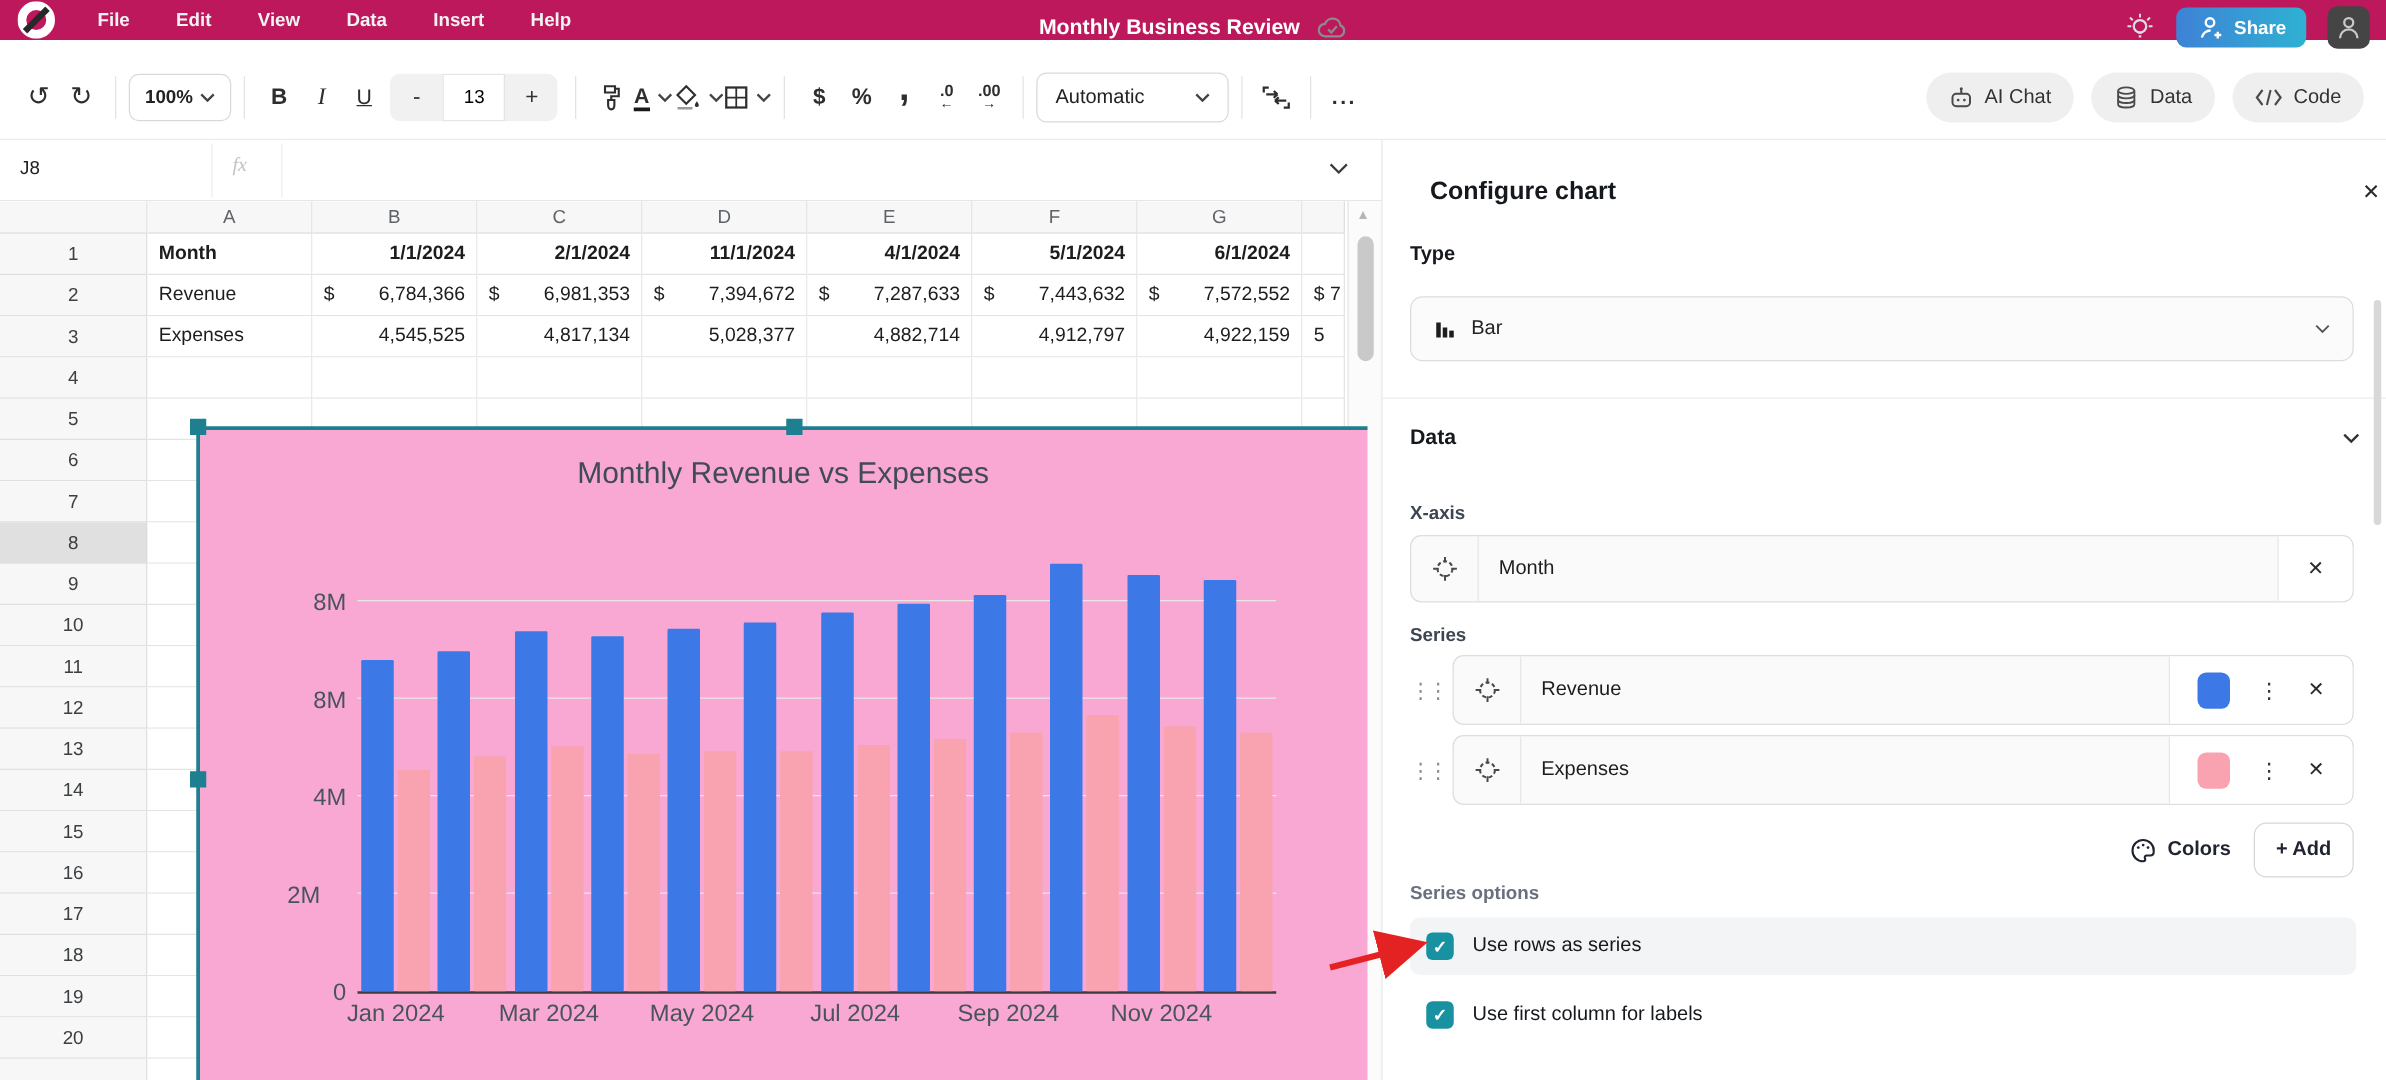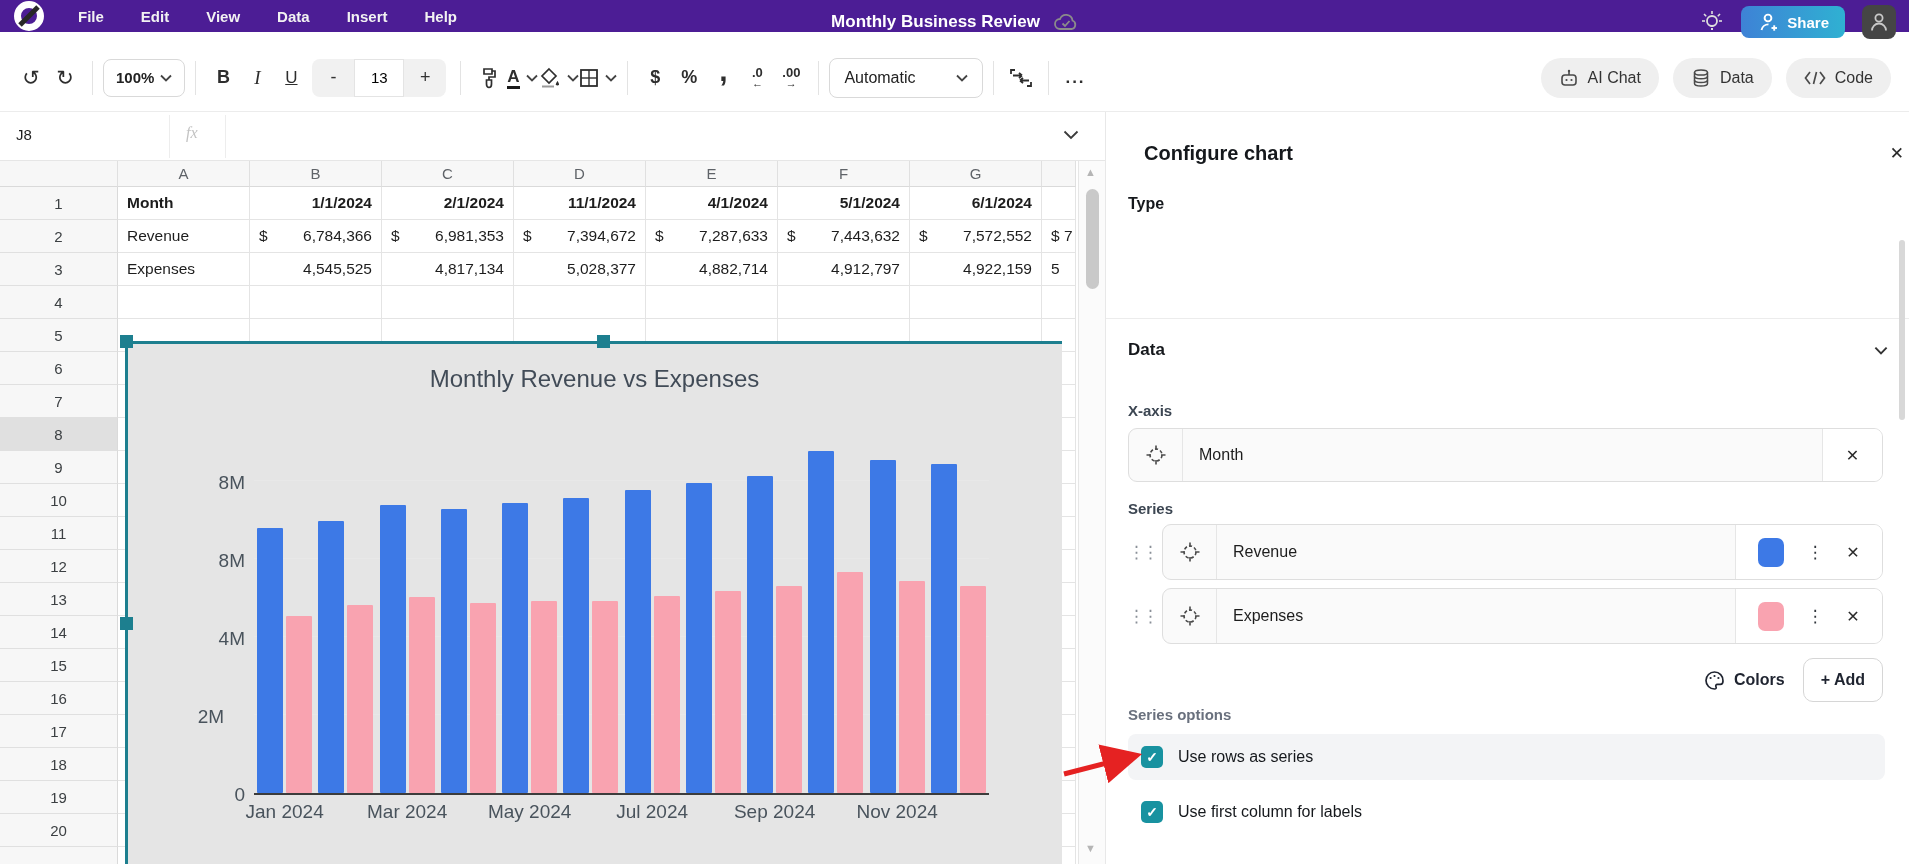--- a/index.html
+++ b/index.html
@@ -1,20 +1,20 @@
 <!DOCTYPE html>
 <html><head>
 <meta charset="utf-8">
 <style>
   * { margin:0; padding:0; box-sizing:border-box; }
   html,body { width:1909px; height:864px; background:#fff; font-family:"Liberation Sans", sans-serif; }
   .app { position:absolute; left:0; top:0; width:1909px; height:864px; overflow:hidden; background:#fff; }
 
   
-  .topbar { position:absolute; left:0; top:0; width:1909px; height:32px; background:#4c1d95; display:flex; align-items:center; }
+  .topbar { position:absolute; left:0; top:0; width:1909px; height:32px; background:#be185d; display:flex; align-items:center; }
   .logo { width:30px; height:30px; margin-left:14px; position:relative; flex:0 0 auto; }
   .menus { display:flex; gap:37px; margin-left:34px; }
   .menus span { color:#f2f2f2; font-size:15px; font-weight:700; cursor:default; }
   .tb-title-wrap { position:absolute; left:0; top:0; width:100%; height:44px; display:flex; align-items:center; justify-content:center; gap:14px; pointer-events:none; }
   .tb-title { color:#fff; font-size:17px; font-weight:700; }
   .tb-right { position:absolute; right:13px; top:0; height:44px; display:flex; align-items:center; gap:17px; }
   .share-btn { height:32px; padding:0 16px; border-radius:8px; background:linear-gradient(90deg,#3e82d6,#2fb1d2); color:#fff; font-size:15px; font-weight:700; display:flex; align-items:center; gap:8px; }
   .avatar-btn { width:34px; height:34px; border-radius:8px; background:#454545; display:flex; align-items:center; justify-content:center; }
 
   
@@ -56,21 +56,21 @@
   .cell.cur { justify-content:space-between; }
   .cell.b { font-weight:700; }
 
   
   .vscroll { position:absolute; left:1078px; top:161px; width:27px; height:703px; background:#fbfbfb; border-left:1px solid #e6e6e6; }
   .vs-up { position:absolute; left:6px; top:5px; color:#b5b5b5; font-size:11px; }
   .vs-dn { position:absolute; left:6px; top:681px; color:#b5b5b5; font-size:11px; }
   .vs-thumb { position:absolute; left:7px; top:28px; width:13px; height:100px; background:#c9c9c9; border-radius:7px; }
 
   
-  .chart { position:absolute; left:127px; top:343px; width:935px; height:521px; background:#e5e5e5; }
+  .chart { position:absolute; left:159px; top:343px; width:935px; height:521px; background:#f9a8d4; }
   .sel-top { position:absolute; left:0; top:-2px; width:935px; height:3px; background:#1d7f8f; }
   .sel-left { position:absolute; left:-2px; top:-2px; width:3px; height:523px; background:#1d7f8f; }
   .handle { position:absolute; width:13px; height:13px; background:#1d7f8f; }
   .chart-title { position:absolute; left:0; top:22px; width:935px; text-align:center; font-size:24px; color:#414b57; }
   .plot { position:absolute; left:127px; top:100px; width:735px; height:352px; border-bottom:2px solid #3c3c3c; }
   .gridline { position:absolute; left:0; width:100%; height:1px; background:#e8e8e8; }
   .bars { position:absolute; left:0; bottom:0; width:100%; height:100%; display:flex; align-items:flex-end; }
   .bgroup { flex:1; display:flex; justify-content:center; align-items:flex-end; gap:3px; }
   .bar { width:26px; border-radius:1px; }
   .ylabels { position:absolute; left:50px; top:100px; width:68px; height:352px; }
@@ -604,20 +604,31 @@
         <div class="xtick" style="left: 595.125px;">Nov 2024</div>
       </div>
   </div>
 
   <div class="panel">
     <div class="p-head">
       <span class="ttl">Configure chart</span>
       <span class="p-x">✕</span>
     </div>
     <div class="p-label" style="top:83px;">Type</div>
+    <div class="type-box">
+      <svg class="icon" width="18" height="18" viewBox="0 0 18 18">
+        <rect x="2" y="4" width="3.6" height="12" fill="#1d1d1d"></rect>
+        <rect x="7.2" y="8" width="3.6" height="8" fill="#1d1d1d"></rect>
+        <rect x="12.4" y="10.5" width="3.6" height="5.5" fill="#1d1d1d"></rect>
+      </svg>
+      <span class="grow">Bar</span>
+      <svg class="chev" viewBox="0 0 12 8">
+          <path d="M1 1.5 L6 6.5 L11 1.5" stroke="#555" stroke-width="1.6" fill="none"></path>
+        </svg>
+    </div>
     <div class="p-divider"></div>
     <div class="p-sect">
       <span>Data</span>
       <svg class="chev" viewBox="0 0 12 8" style="width:14px;height:9px;">
           <path d="M1 1.5 L6 6.5 L11 1.5" stroke="#333" stroke-width="1.7" fill="none"></path>
         </svg>
     </div>
     <div class="p-sub" style="top:290px;">X-axis</div>
     <div class="field" style="top:316px;">
       <span class="f-ic">

